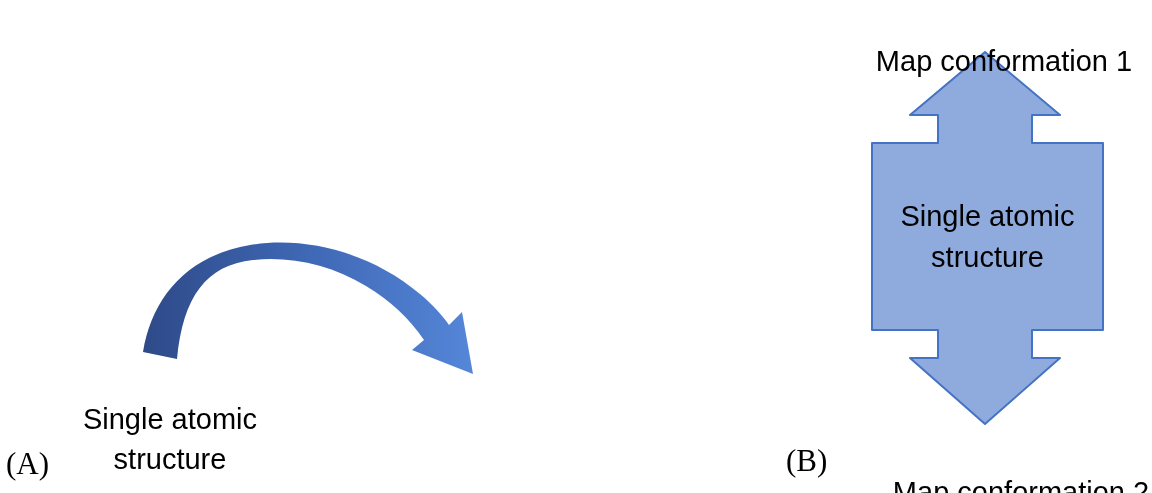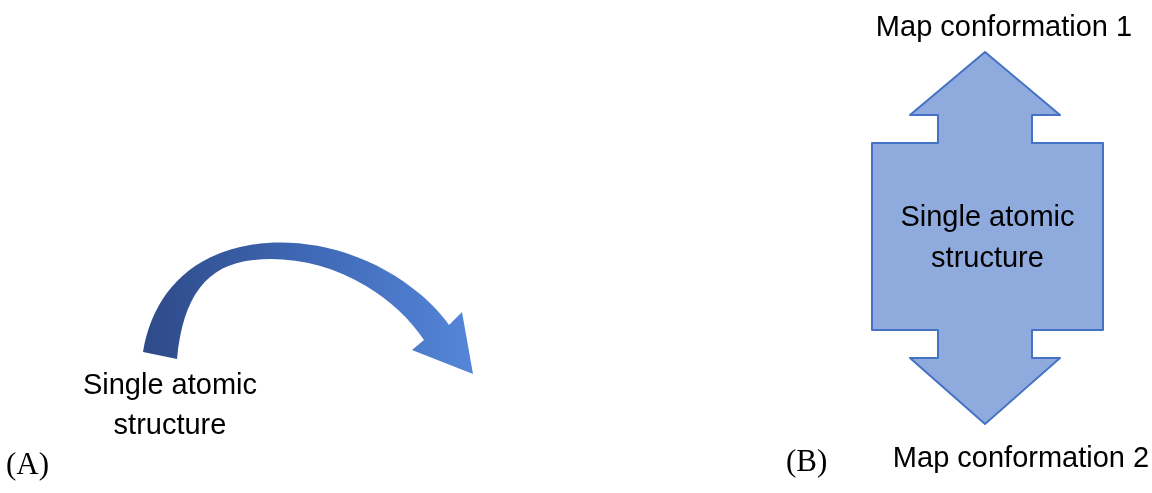--- a/index.html
+++ b/index.html
@@ -27,20 +27,21 @@
     stroke: #4472C4;
     stroke-width: 2;
     stroke-linejoin: round;
   }
   .label {
     position: absolute;
     text-align: center;
     font-size: 29px;
     line-height: 1.38;
     color: #000000;
+    margin-top: 35px;
   }
   .panel-tag {
     position: absolute;
     font-family: "Liberation Serif", serif;
     font-size: 31px;
     color: #000000;
   }
   .box-label {
     position: absolute;
     left: 872px;

